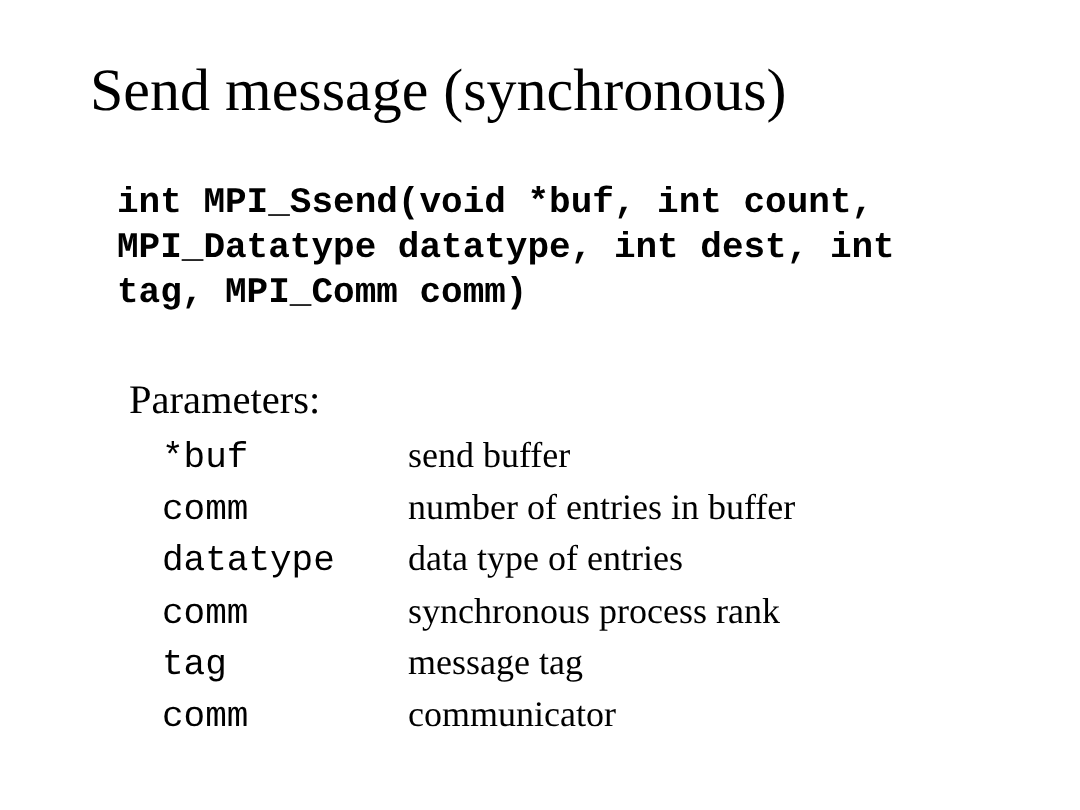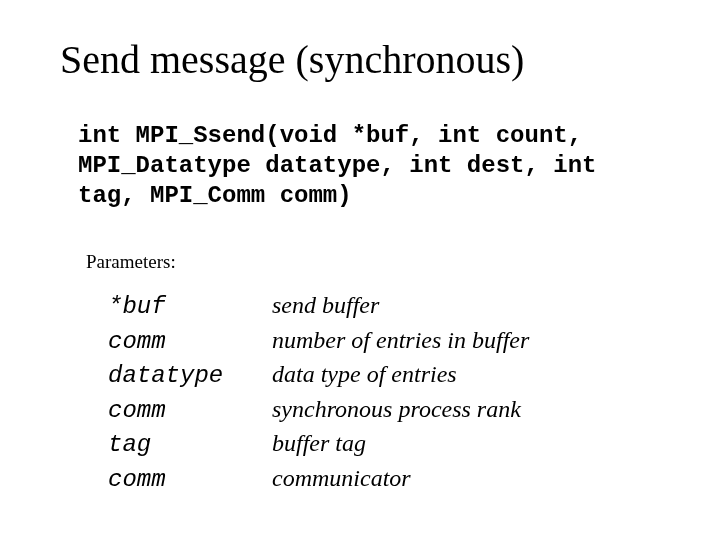--- a/index.html
+++ b/index.html
@@ -1,22 +1,22 @@
 <!DOCTYPE html>
 <html><head>
   <meta charset="utf-8">
   <style>
     * { margin: 0; padding: 0; box-sizing: border-box; }
     html, body { width: 720px; height: 540px; background: #fff; font-family: "Times New Roman", Times, serif; color: #000; }
     .slide { width: 720px; height: 540px; position: relative; padding: 30px 60px 40px 60px; }
     .title { font-size: 40px; font-weight: 400; margin-top: 6px; margin-bottom: 38px; font-family: "Times New Roman", Times, serif; }
     .signature { font-family: "Courier New", Courier, monospace; font-size: 24px; line-height: 1.25; margin-left: 18px; margin-right: 0; margin-bottom: 40px; white-space: pre-wrap; font-weight: bold; }
-    .params-heading { font-size: 19px; font-family: "Times New Roman", Times, serif; margin-left: 26px; margin-bottom: 16px; }
+    .params-heading { font-size: 27px; font-family: "Times New Roman", Times, serif; margin-left: 26px; margin-bottom: 6px; }
     .params-table { margin-left: 48px; }
-    .param-row { display: flex; align-items: baseline; line-height: 1.4; font-style: italic; }
+    .param-row { display: flex; align-items: baseline; line-height: 1.4; }
     .param-name { font-family: "Courier New", Courier, monospace; font-size: 24px; width: 164px; flex: 0 0 164px; }
     .param-desc { font-family: "Times New Roman", Times, serif; font-size: 24px; }
   </style>
 </head>
 <body>
 
 <div class="slide">
   <h1 class="title">Send message (synchronous)</h1>
 
   <div class="signature">int MPI_Ssend(void *buf, int count, MPI_Datatype datatype, int dest, int tag, MPI_Comm comm)</div>
@@ -35,20 +35,20 @@
     <div class="param-row">
       <span class="param-name">datatype</span>
       <span class="param-desc">data type of entries</span>
     </div>
     <div class="param-row">
       <span class="param-name">comm</span>
       <span class="param-desc">synchronous process rank</span>
     </div>
     <div class="param-row">
       <span class="param-name">tag</span>
-      <span class="param-desc">buffer tag</span>
+      <span class="param-desc">message tag</span>
     </div>
     <div class="param-row">
       <span class="param-name">comm</span>
       <span class="param-desc">communicator</span>
     </div>
   </div>
 </div>
 
 </body></html>

